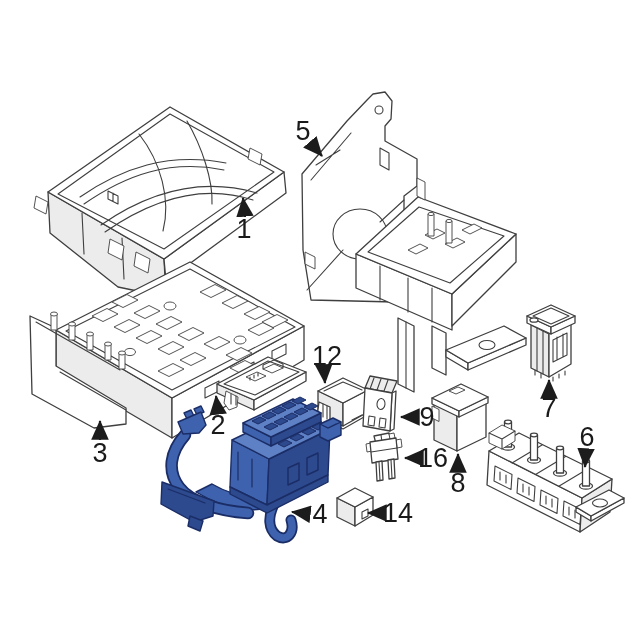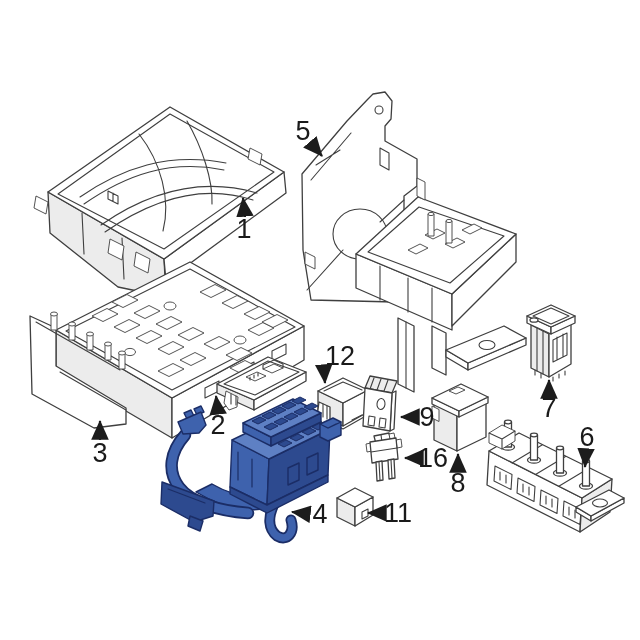--- a/index.html
+++ b/index.html
@@ -298,15 +298,15 @@
   <div class="callout" style="left:244px;top:229px">1</div>
   <div class="callout" style="left:218px;top:425px">2</div>
   <div class="callout" style="left:100px;top:453px">3</div>
   <div class="callout" style="left:320px;top:514px">4</div>
   <div class="callout" style="left:303px;top:131px">5</div>
   <div class="callout" style="left:587px;top:437px">6</div>
   <div class="callout" style="left:549px;top:408px">7</div>
   <div class="callout" style="left:458px;top:483px">8</div>
   <div class="callout" style="left:427px;top:417px">9</div>
   <div class="callout" style="left:433px;top:458px">16</div>
-  <div class="callout" style="left:398px;top:513px">11</div>
-  <div class="callout" style="left:340px;top:356px">12</div>
+  <div class="callout" style="left:398px;top:513px">14</div>
+  <div class="callout" style="left:327px;top:356px">12</div>
 </div>
 
 </body></html>

